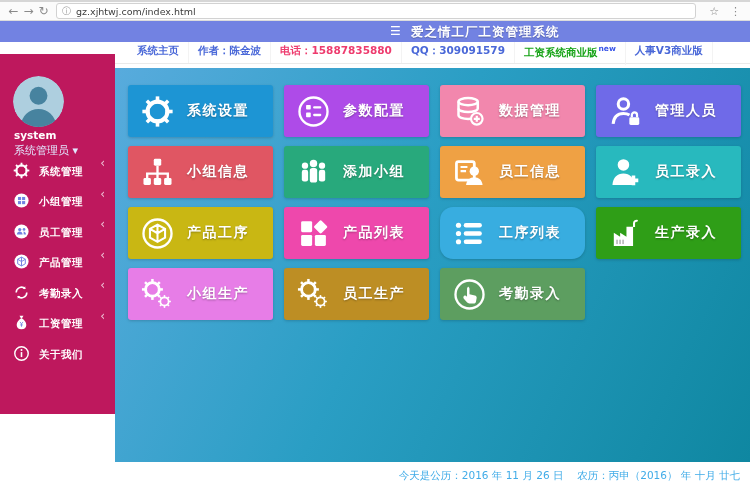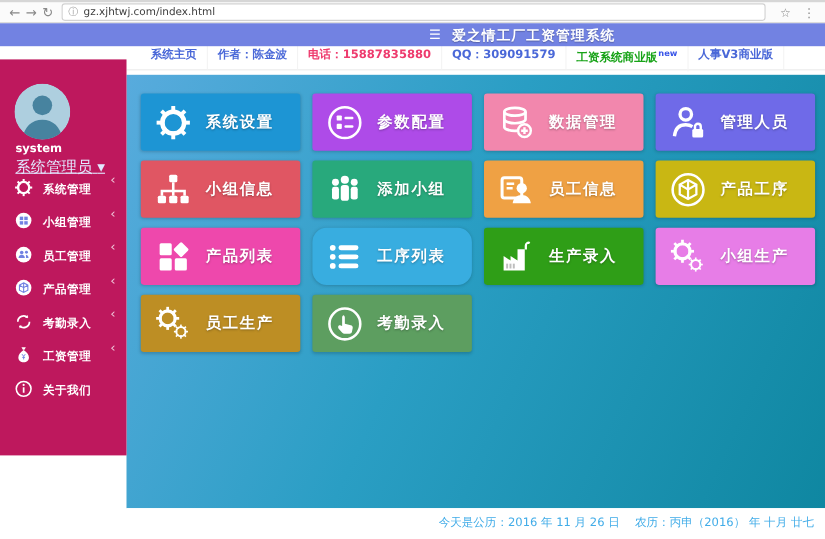--- a/index.html
+++ b/index.html
@@ -20,21 +20,21 @@
   
   .app-header{position:absolute;top:21px;left:0;width:750px;height:21px;background:#7282e2;z-index:3;}
   .burger{position:absolute;left:390px;top:4px;color:#fff;font-size:12px;line-height:13px;}
   .app-title{position:absolute;left:411px;top:3px;color:#fff;font-size:12.5px;font-weight:bold;
     letter-spacing:1px;text-shadow:0 1px 1px rgba(0,0,0,.25);white-space:nowrap;}
   
   .sidebar{position:absolute;left:0;top:21px;width:115px;height:360px;background:#be185d;z-index:2;margin-top:33px;}
   .avatar{position:absolute;left:13px;top:22px;width:51px;height:51px;border-radius:50%;overflow:hidden;}
   .avatar svg{display:block;}
   .user-name{position:absolute;left:14px;top:75px;color:#fff;font-size:10.5px;font-weight:bold;}
-  .user-role{position:absolute;left:14px;top:89px;color:#e2e8ff;font-size:14px;text-decoration:underline;}
+  .user-role{position:absolute;left:14px;top:89px;color:#e2e8ff;font-size:11px;}
   .menu{position:absolute;top:94px;left:0;width:115px;}
   .menu-item{height:30.5px;display:flex;align-items:flex-end;padding-left:13px;position:relative;color:#fff;cursor:pointer;}
   .menu-icon{width:17px;height:17px;margin-right:9px;color:#fff;flex:0 0 auto;}
   .menu-label{font-size:10.5px;font-weight:bold;letter-spacing:.5px;}
   .menu-chevron{position:absolute;right:10px;top:8px;color:rgba(255,255,255,.75);font-size:12px;line-height:14px;}
   
   .navbar{position:absolute;left:115px;top:38px;width:635px;height:26px;background:#fff;
     border-bottom:1px solid #eaeaea;box-sizing:border-box;display:flex;align-items:center;padding-left:13px;z-index:1;}
   .nav-item{font-size:10.5px;font-weight:bold;padding:0 9px;line-height:25px;border-right:1px solid #f3f3f3;
     white-space:nowrap;cursor:pointer;}
@@ -352,20 +352,26 @@
           <use href="#i-users"></use>
         </svg>
       <span class="tile-label">添加小组</span>
     </div>
     <div class="tile" style="background-color: rgb(239, 161, 68);">
       <svg class="tile-icon">
           <use href="#i-idcard"></use>
         </svg>
       <span class="tile-label">员工信息</span>
     </div>
+    <div class="tile" style="background-color: rgb(40, 185, 190);">
+      <svg class="tile-icon">
+          <use href="#i-user-plus"></use>
+        </svg>
+      <span class="tile-label">员工录入</span>
+    </div>
     <div class="tile" style="background-color: rgb(201, 183, 19);">
       <svg class="tile-icon">
           <use href="#i-cube"></use>
         </svg>
       <span class="tile-label">产品工序</span>
     </div>
     <div class="tile" style="background-color: rgb(238, 72, 172);">
       <svg class="tile-icon">
           <use href="#i-grid"></use>
         </svg>

